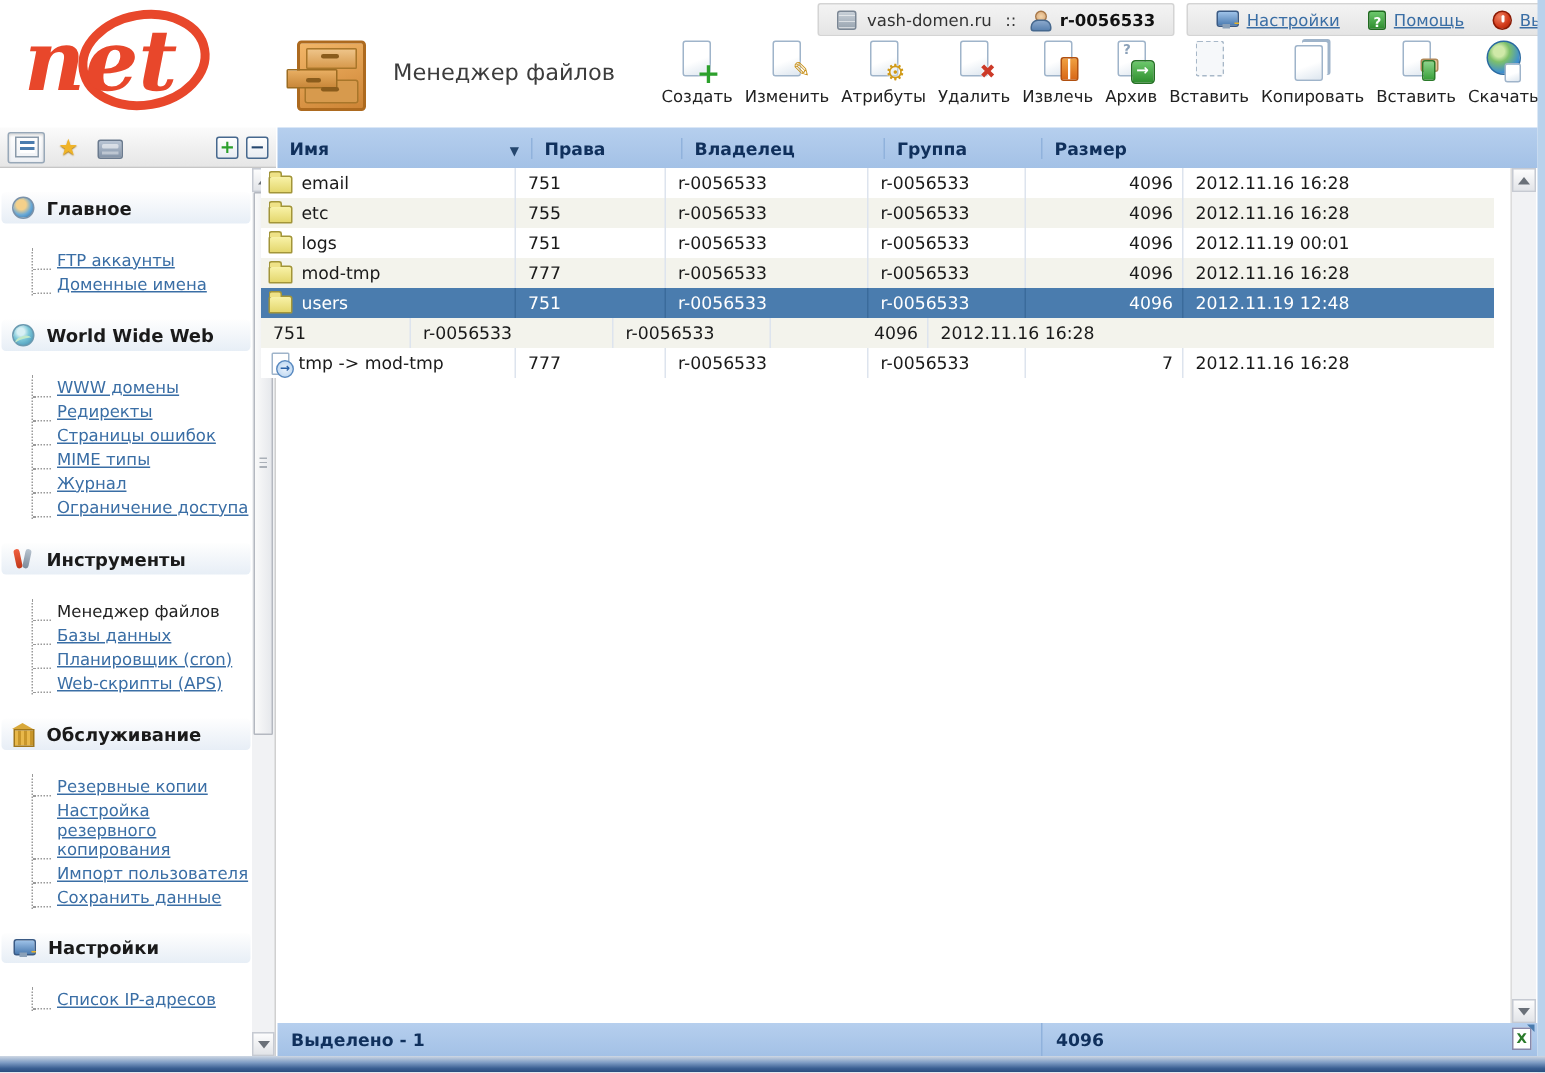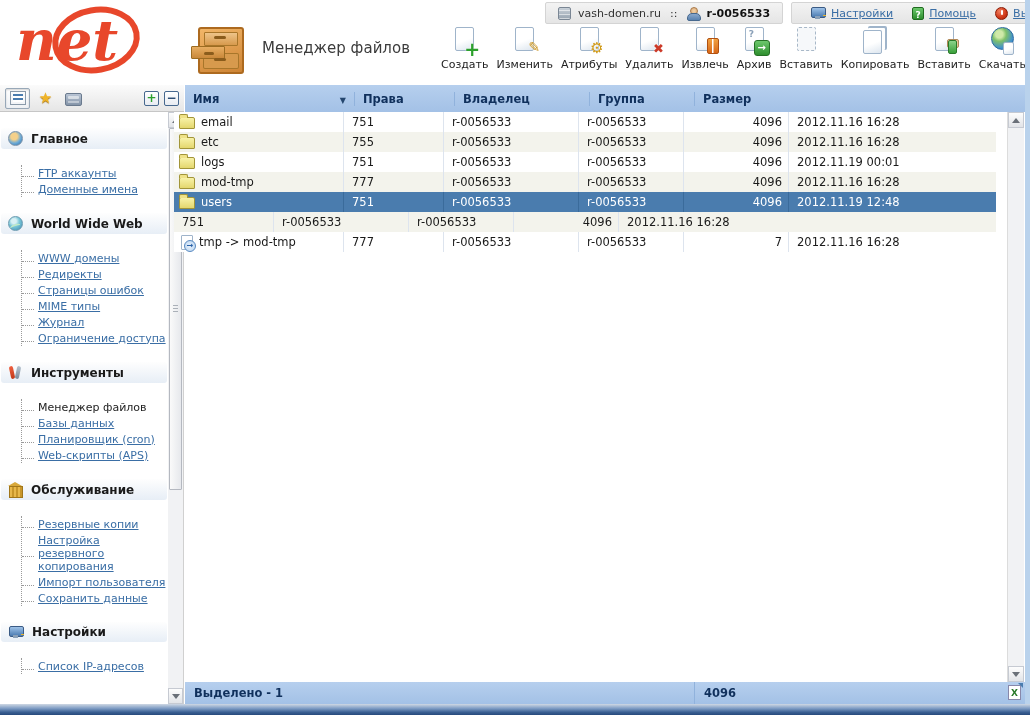--- a/index.html
+++ b/index.html
@@ -95,21 +95,21 @@
     background:linear-gradient(#ffffff,#e8ecf2);display:flex;align-items:center;justify-content:center;
     font-weight:bold;font-size:12px;line-height:12px}
   .pm.plus{color:#2ca02c}.pm.minus{color:#24466e}
 
   .side-sections{position:absolute;left:0;top:112px;width:168px;bottom:11px;overflow:hidden;background:#fff}
   .sec{margin-top:16px}
   .sec:first-child{margin-top:4px}
   .shead{display:flex;align-items:center;gap:8px;padding:3px 6px 3px 7px;margin:16px 1px;cursor:pointer;
     background:linear-gradient(#fefefe,#e7eef6);border-radius:3px;font-weight:bold;font-size:12px;color:#1a1a1a}
   .sec ul{list-style:none;margin:2px 0 0 21px;padding:0;border-left:1px dotted #9a9a9a}
-  .sec li{padding:1.5px 0;display:flex;align-items:center;line-height:13px}
+  .sec li{padding:1.5px 0;display:flex;align-items:flex-end;line-height:13px}
   .sec li::before{content:"";width:12px;min-width:12px;border-top:1px dotted #9a9a9a;margin:6px 4px 0 0}
   .sec a{color:#3a6ea5;text-decoration:underline;font-size:11px;cursor:pointer}
   .sec .current{color:#222;text-decoration:none;font-size:11px;cursor:default}
 
   .home-globe-icon{width:15px;height:15px;border-radius:50%;border:1px solid #7a92aa;
     background:radial-gradient(circle at 40% 35%,#f4d08a 0 28%,#6aaad8 58%,#2a6aa0)}
   .www-globe-icon{width:15px;height:15px;border-radius:50%;border:1px solid #6a9ab0;
     background:radial-gradient(circle at 38% 32%,#d8f0f4 0 20%,#7cc8d8 45%,#3a88b0)}
   .www-globe-icon::after{content:"";position:absolute;left:1px;top:7px;width:11px;height:4px;border-radius:50%;
     border-top:2px solid #bfe8c8;transform:rotate(-18deg)}

